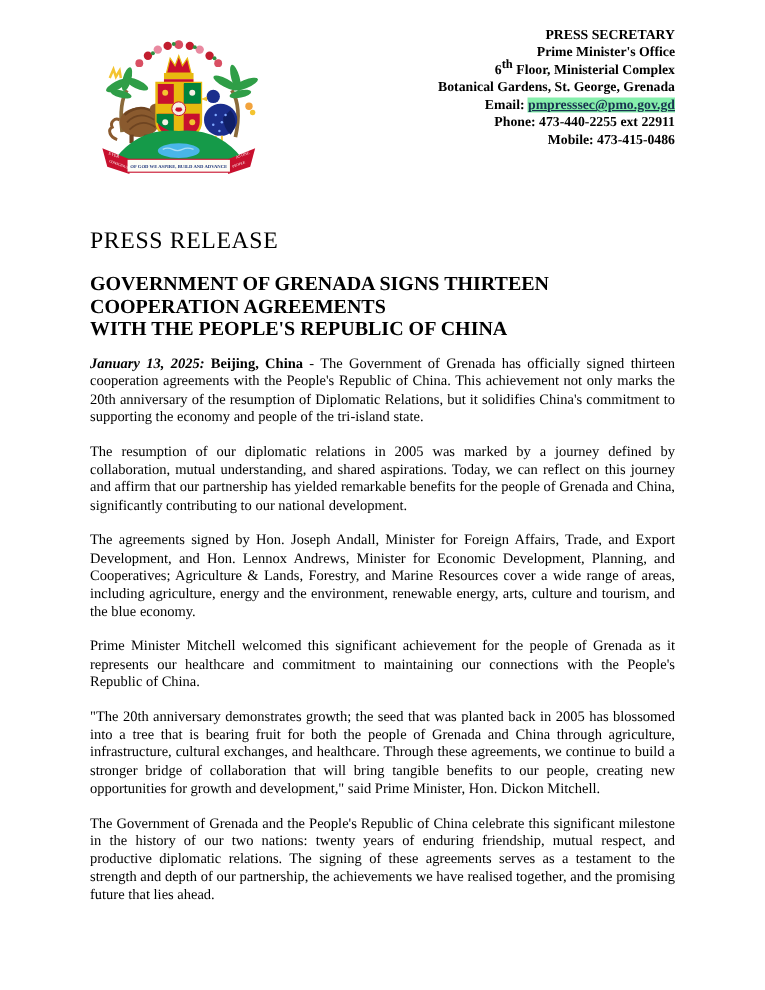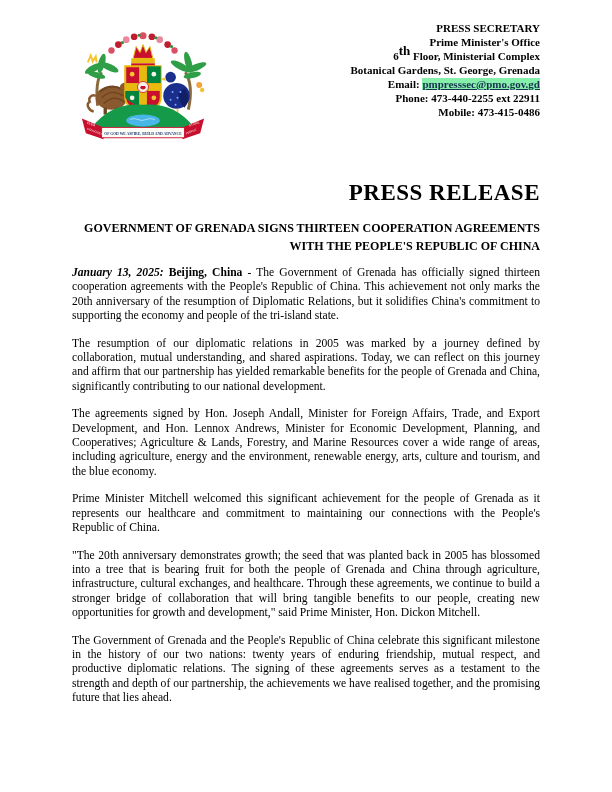--- a/index.html
+++ b/index.html
@@ -13,35 +13,35 @@
     margin:0 auto;
   }
   
   .crest-wrap { position:absolute; left:74px; top:28px; width:138px; height:118px; }
   .contact {
     position:absolute; top:21px; right:72px;
     text-align:right; font-weight:bold;
     font-size:11px; line-height:14px;
     white-space:nowrap;
   }
-  .contact sup { font-size:13px; vertical-align:super; line-height:0; }
+  .contact sup { font-size:10px; vertical-align:super; line-height:0; }
   .email-link {
     background:#86efac;
     color:#17324f;
     text-decoration:underline;
     cursor:pointer;
   }
   
   .content { padding:180px 72px 0 72px; }
   .doc-title {
-    text-align:right; font-size:23px; font-weight:bold;
+    text-align:left; font-size:19px; font-weight:normal;
     letter-spacing:0.5px; margin:0; line-height:26px;
   }
   .doc-subtitle {
-    text-align:right; font-size:12px; font-weight:bold;
+    text-align:left; font-size:16px; font-weight:bold;
     line-height:18px; margin-top:13px;
   }
   .body-text { margin-top:11px; }
   .body-text p {
     font-size:11.6px; line-height:14.3px;
     text-align:justify; margin:0 0 13.5px 0;
   }
   .bold-italic { font-weight:bold; font-style:italic; }
   .bold { font-weight:bold; }
   .crest-svg text { font-family:"Liberation Serif", serif; }

